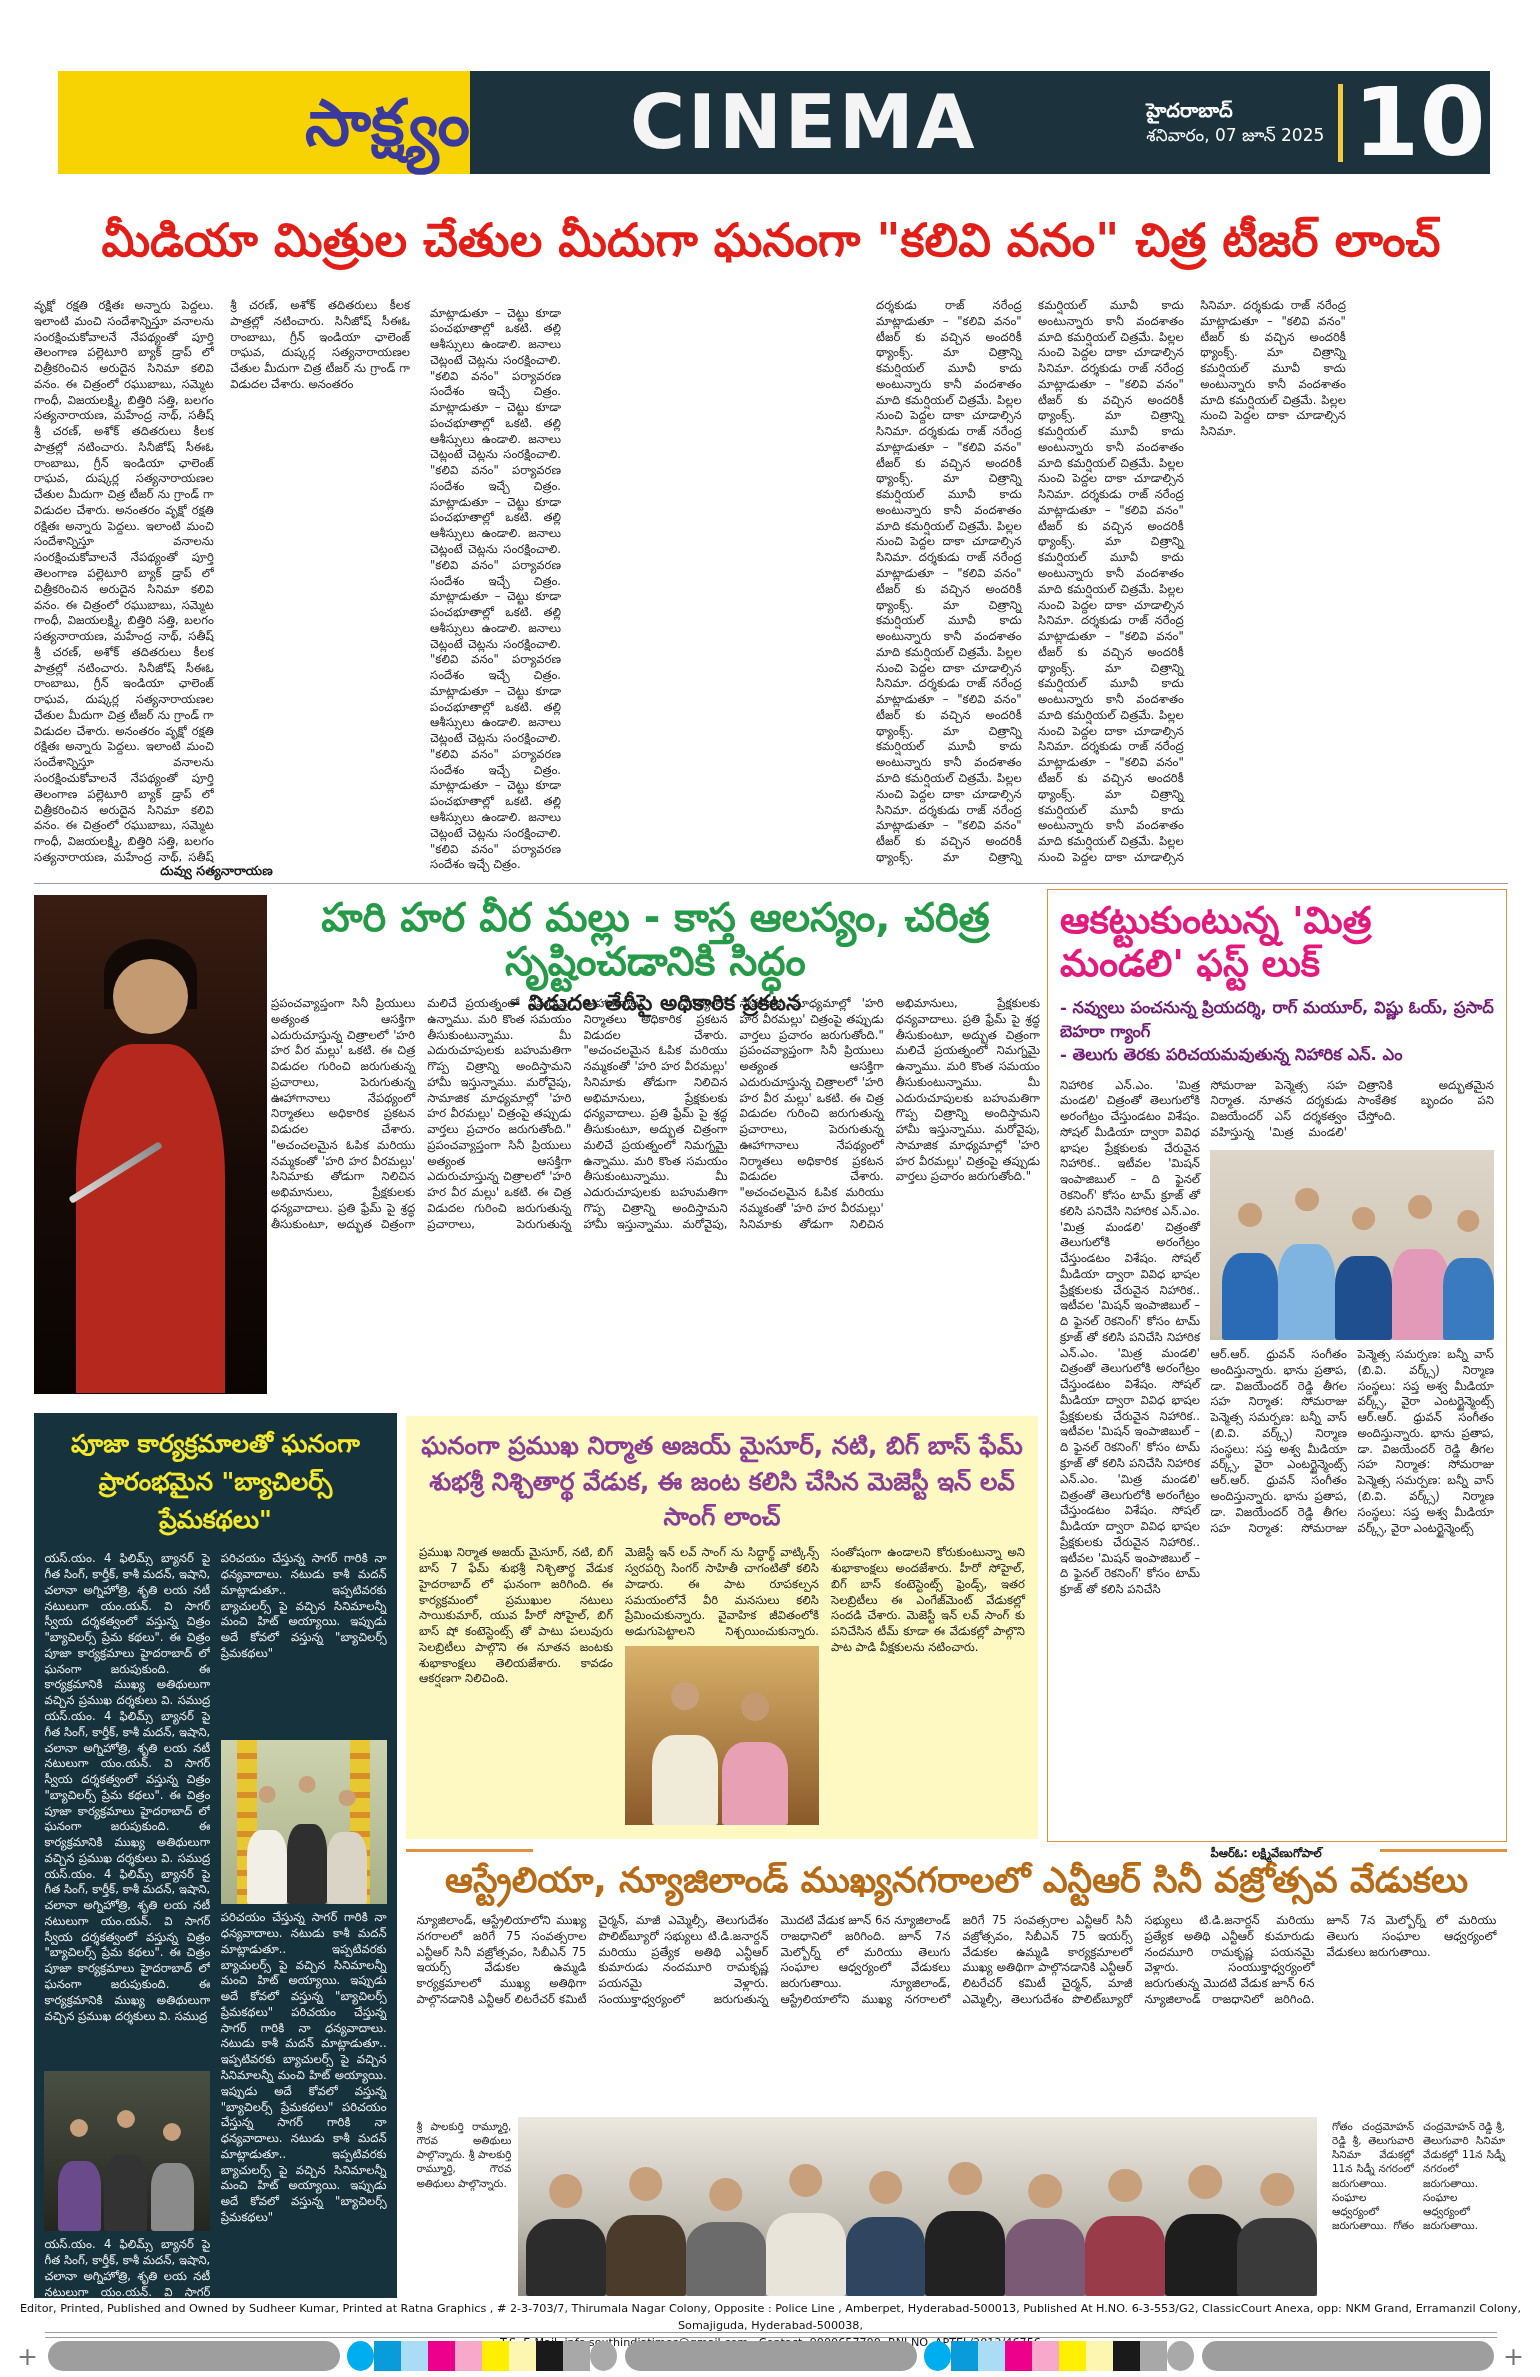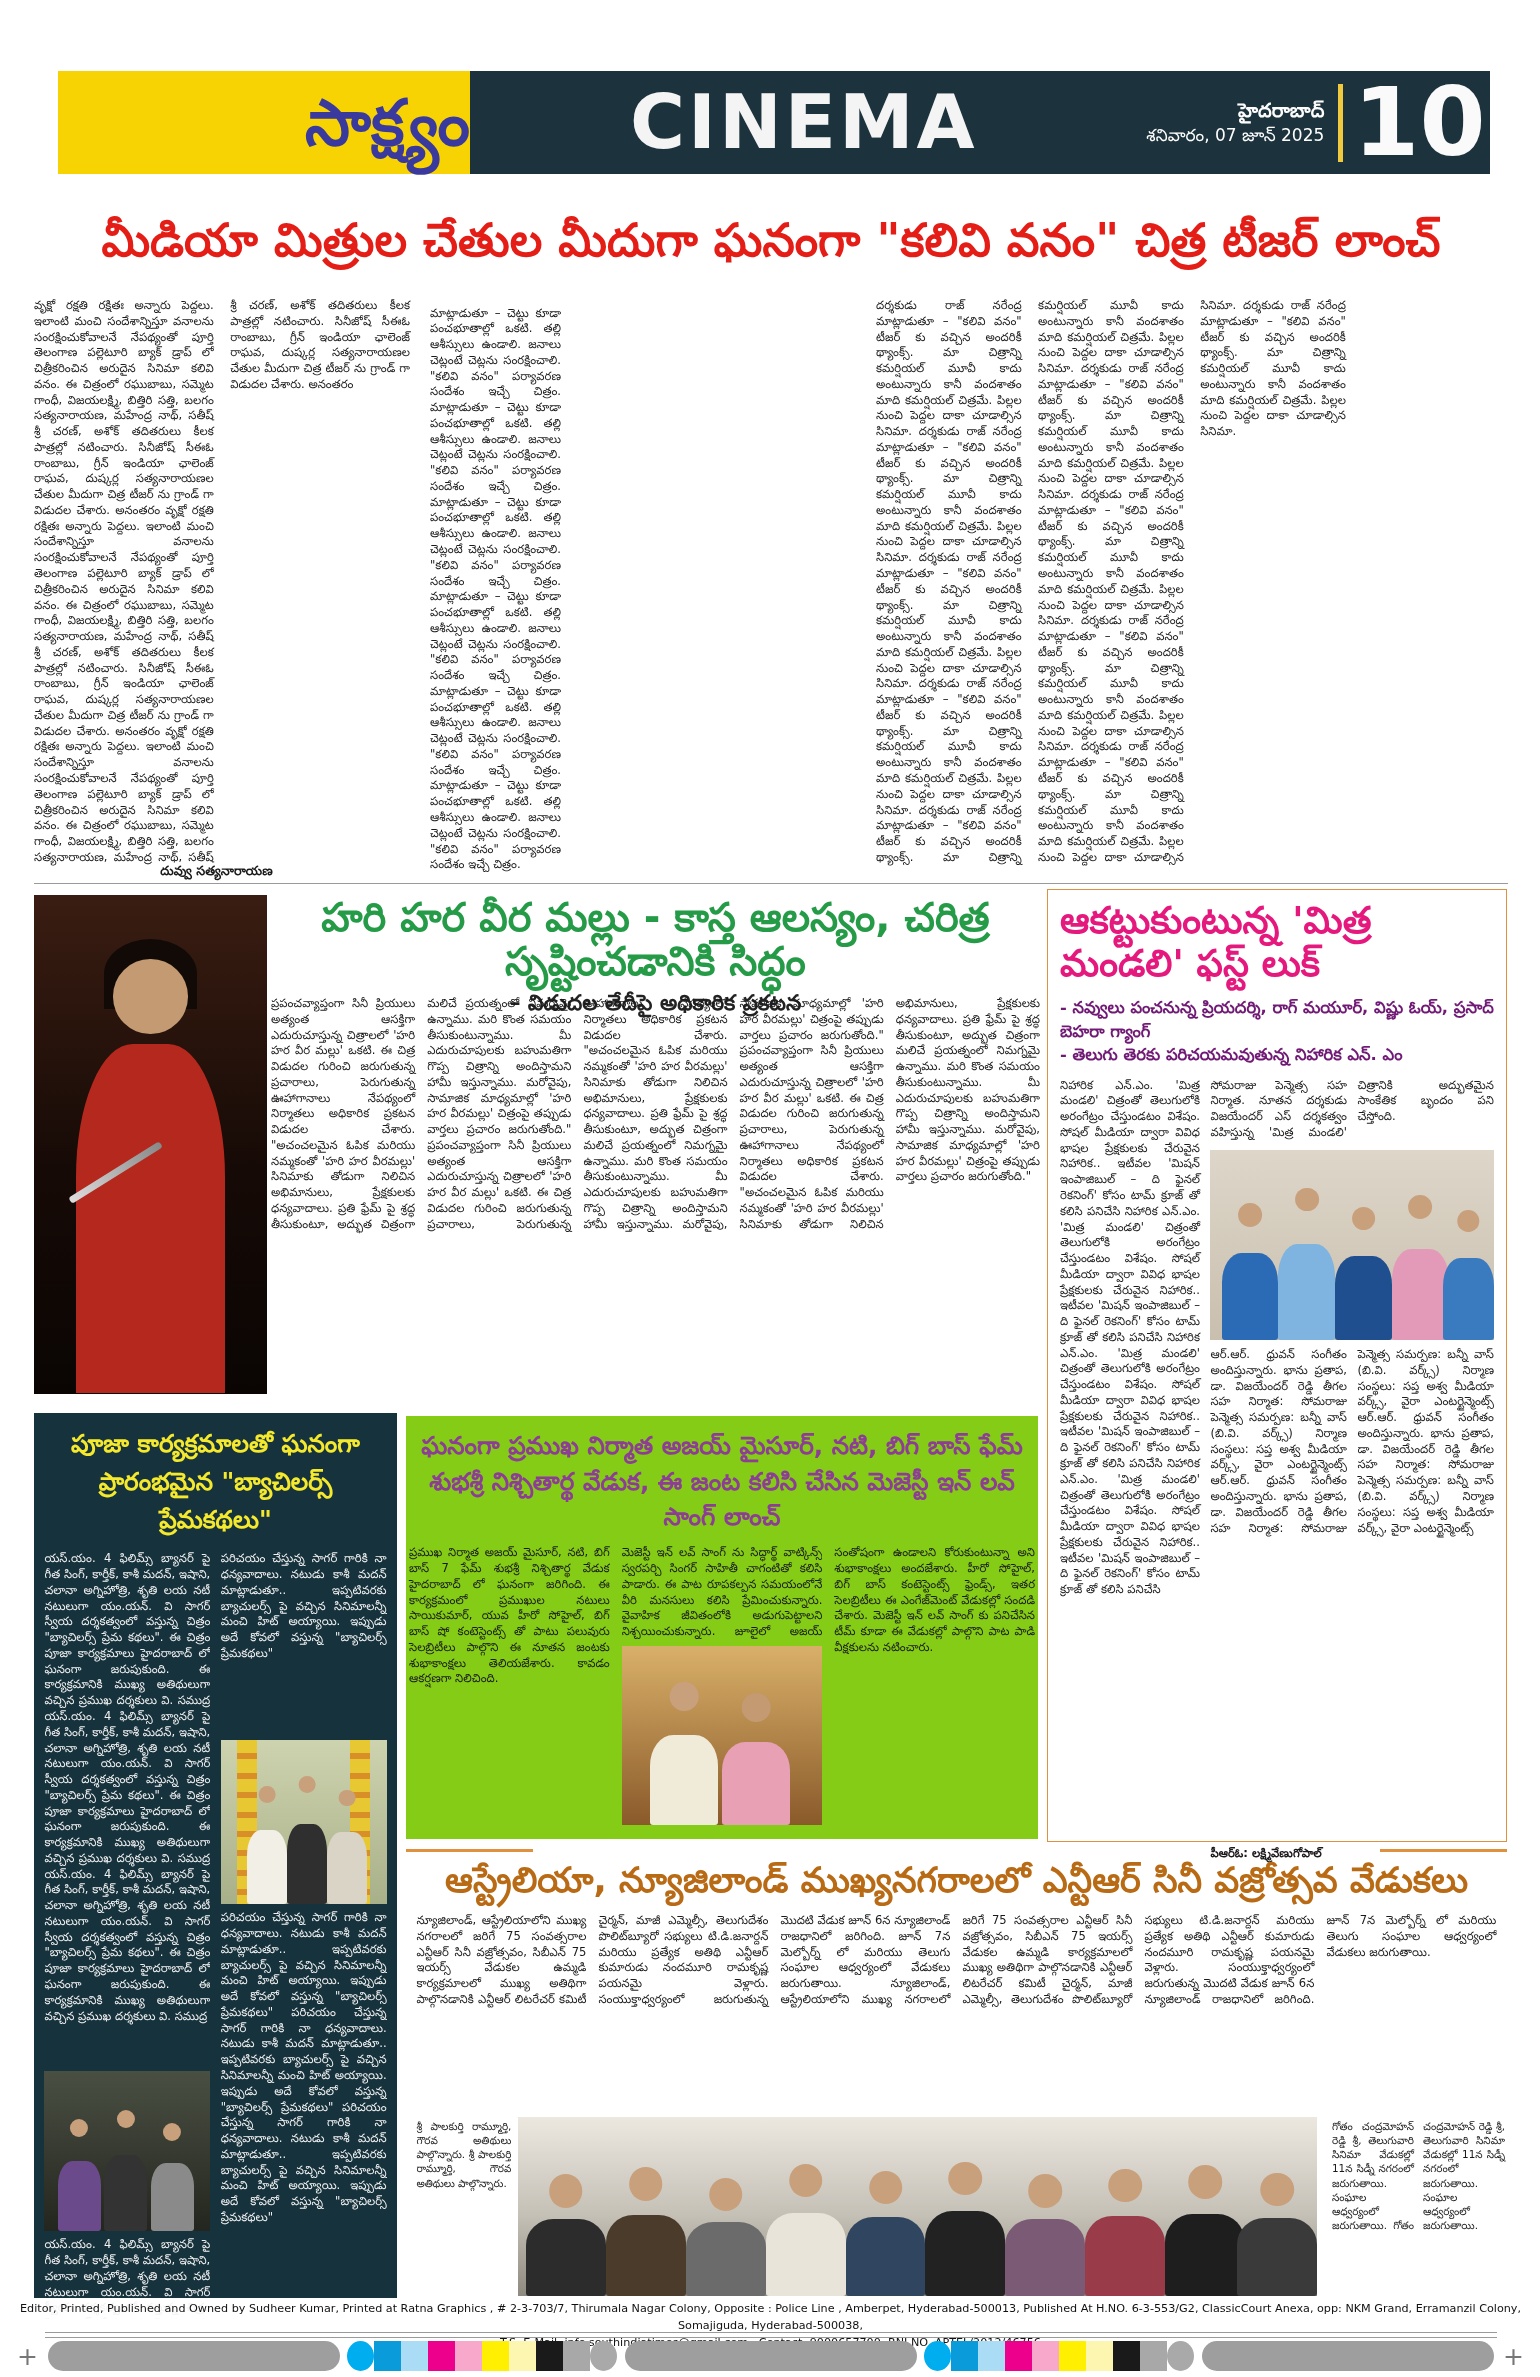--- a/index.html
+++ b/index.html
@@ -7,21 +7,21 @@
         font-family:"DejaVu Sans","Liberation Sans",sans-serif;color:#1a1a1a;overflow:hidden;}
 
   
   .mast-logo{position:absolute;left:58px;top:71px;width:412px;height:103px;background:#f8d303;
              display:flex;align-items:center;justify-content:flex-end;}
   .mast-logo span{font-size:64px;font-weight:bold;color:#3a3a9e;line-height:1;}
   .mast-band{position:absolute;left:470px;top:71px;width:1020px;height:103px;background:#1c333d;
              display:flex;align-items:center;}
   .mast-section{font-size:75px;font-weight:bold;color:#f4f4f4;letter-spacing:3px;margin-left:160px;line-height:1;}
   .mast-right{margin-left:auto;display:flex;align-items:center;height:100%;}
-  .mast-dateblock{text-align:right;color:#fdfdfd;line-height:1.35;margin-right:13.4px;}
+  .mast-dateblock{text-align:left;color:#fdfdfd;line-height:1.35;margin-right:13.4px;}
   .mast-city{font-size:19.4px;font-weight:bold;}
   .mast-date{font-size:17px;}
   .mast-divider{width:5.2px;height:78px;background:#f0c93f;margin-right:10.4px;}
   .mast-page{font-size:95px;font-weight:bold;color:#fafafa;line-height:1;margin-right:4.5px;text-align:right;}
 
   
   .hl-red{position:absolute;left:45px;top:215px;width:1452px;text-align:center;
           font-size:46px;font-weight:bold;color:#e41e17;line-height:1.1;}
   .hl-green{font-size:40px;font-weight:bold;color:#259b48;text-align:center;line-height:1.1;}
   .hl-sub{font-size:21.6px;font-weight:bold;color:#222;text-align:center;margin-top:7.5px;}
@@ -56,22 +56,22 @@
   .art3-right{flex:1;display:flex;flex-direction:column;}
   .art3-top{height:66px;column-count:2;column-gap:10.4px;overflow:hidden;}
   .art3-bottom{flex:1;column-count:2;column-gap:10.4px;margin-top:7.5px;overflow:hidden;}
 
   .art4{position:absolute;left:34px;top:1413px;width:363px;height:885px;background:#16323c;color:#fff;
         box-sizing:border-box;padding:12px 10.4px;}
   .art4 .txt{color:#f2f2f2;}
   .art4-row{display:flex;gap:10.4px;margin-top:12px;height:768px;}
   .art4-col{flex:1;display:flex;flex-direction:column;}
 
-  .art5{position:absolute;left:406px;top:1416px;width:632px;height:423px;background:#84cc16;
-        box-sizing:border-box;padding:12px 3px;}
+  .art5{position:absolute;left:406px;top:1416px;width:632px;height:423px;background:#fef9c3;
+        box-sizing:border-box;padding:12px 13px;}
   .art5-row{display:flex;gap:12px;margin-top:10.4px;height:294px;}
   .art5-col{flex:1;display:flex;flex-direction:column;}
 
   .art6{position:absolute;left:406px;top:1849px;width:1101px;height:449px;}
   .art6-corner{position:absolute;top:0;width:127px;height:3px;background:#df9140;}
   .art6-cols{position:absolute;left:10.4px;top:64px;width:1080px;height:200px;column-count:6;column-gap:12px;}
   .art6-left{position:absolute;left:10.4px;top:270px;width:95px;height:177px;font-size:10.4px;}
   .art6-right{position:absolute;left:926px;top:270px;width:173px;height:177px;column-count:2;column-gap:9px;font-size:10.4px;}
 
   

